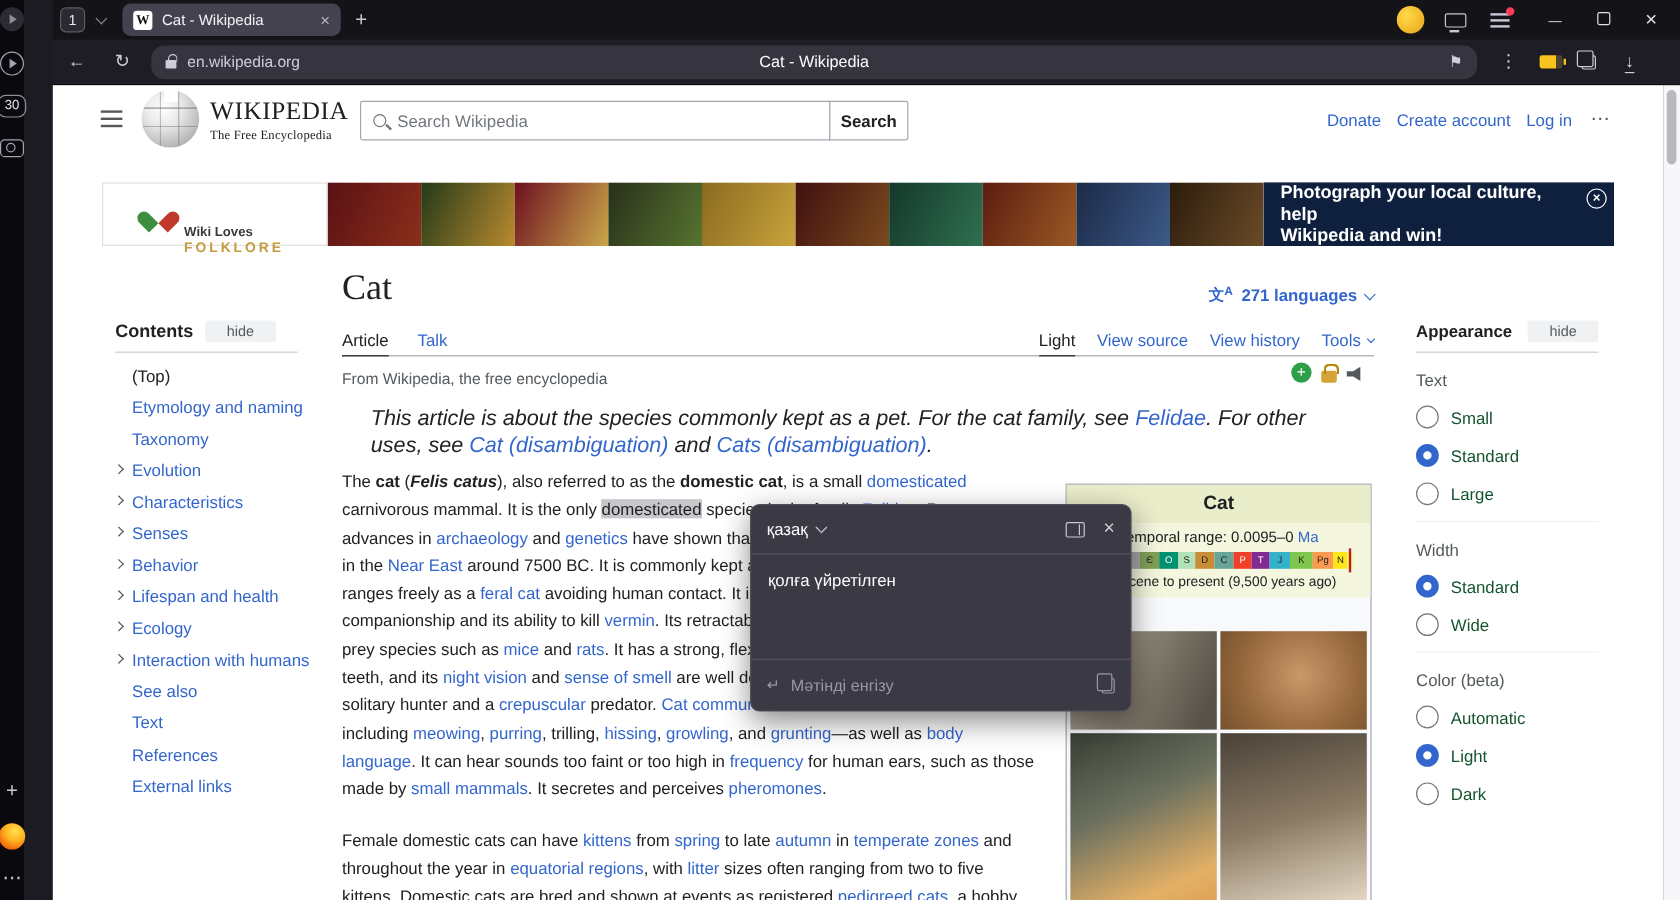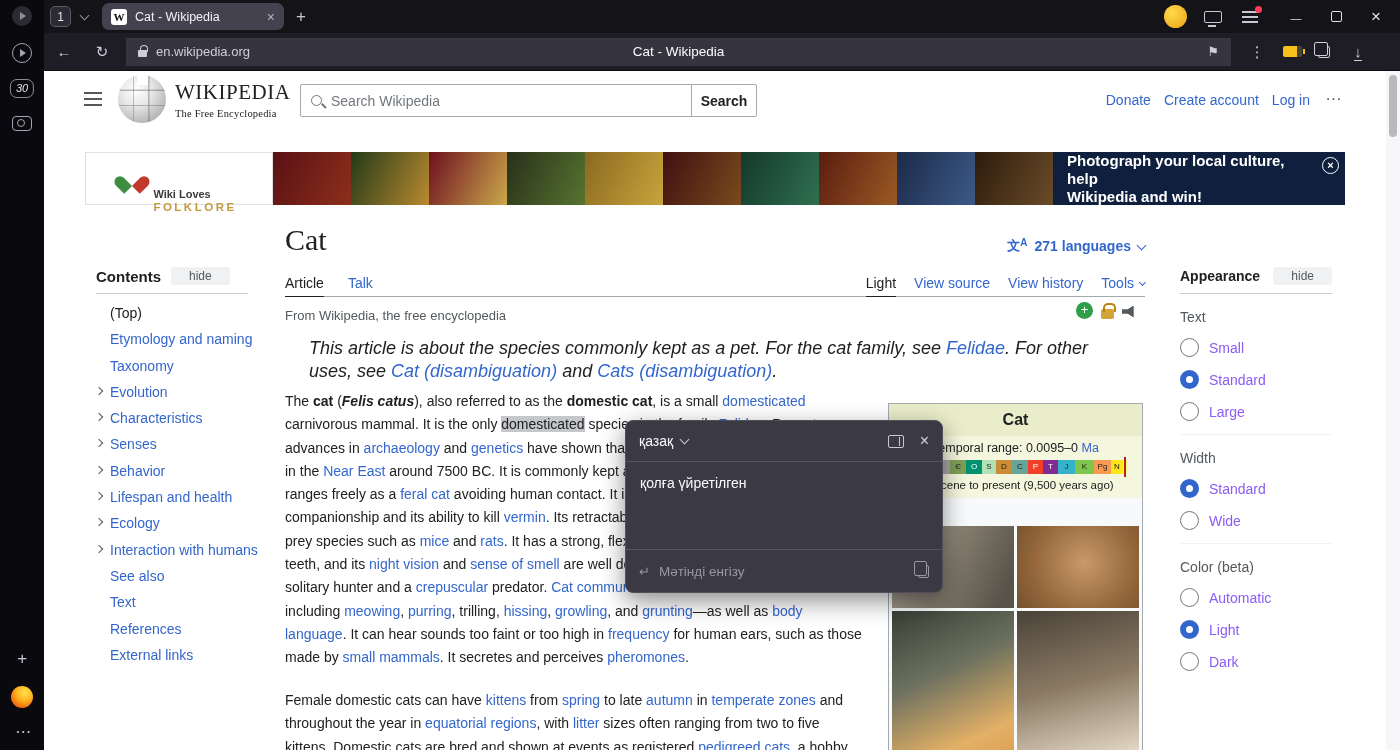--- a/index.html
+++ b/index.html
@@ -1,20 +1,20 @@
 <!DOCTYPE html>
 <html><head>
 <meta charset="utf-8">
 <style>
   *{margin:0;padding:0;box-sizing:border-box;font-family:"Liberation Sans",sans-serif;}
   html,body{width:1400px;height:750px;overflow:hidden;background:#1c1b22;}
   .window{position:relative;width:1400px;height:750px;}
 
   
-  .left-strip{position:absolute;left:0;top:0;width:44px;height:750px;background:#0a0a0e;z-index:40;font-style:italic;}
+  .left-strip{position:absolute;left:0;top:0;width:20px;height:750px;background:#0a0a0e;z-index:40;}
   .ls{position:absolute;left:50%;transform:translateX(-50%);display:block;color:#c9c7d4;cursor:pointer;}
   .ls-top{top:6px;width:20px;height:20px;border-radius:50%;background:#2c2b33;}
   .ls-top::before{content:"";position:absolute;left:8px;top:6px;border-left:6px solid #8f8d9b;border-top:4px solid transparent;border-bottom:4px solid transparent;}
   .ls-play{top:43px;width:20px;height:20px;border:1.6px solid #a5a3b2;border-radius:50%;}
   .ls-play::before{content:"";position:absolute;left:7px;top:5px;border-left:6px solid #a5a3b2;border-top:4px solid transparent;border-bottom:4px solid transparent;}
   .ls-badge{top:79px;border:1.5px solid #8f8d9b;border-radius:7px;padding:1px 5px;font-size:11px;color:#e6e4f0;line-height:15px;}
   .ls-shot{top:116px;width:20px;height:15px;border:1.6px solid #a5a3b2;border-radius:4px;}
   .ls-shot::before{content:"";width:6px;height:6px;border-radius:50%;border:1.6px solid #a5a3b2;position:absolute;left:4px;top:2px;}
   .ls-plus{top:649px;font-size:17px;}
   .ls-plus::before{content:"+";}
@@ -44,21 +44,21 @@
   .menu-burger .dot{position:absolute;right:-4px;top:-10px;width:7px;height:7px;border-radius:50%;background:#ff3b5c;}
   .wc{width:28px;text-align:center;color:#e2e0ea;cursor:pointer;flex:none;}
   .wc-min{margin-left:24px;}.wc-min::before{content:"—";font-size:11px;}
   .wc-max{margin-left:12px;}.wc-max::before{content:"";display:inline-block;width:9px;height:9px;border:1.3px solid #e2e0ea;border-radius:2px;}
   .wc-close{margin:0 10px 0 12px;font-size:17px;}
 
   .navbar{position:absolute;top:33px;left:0;right:0;height:38px;background:#1e1c25;display:flex;align-items:center;padding-left:6px;border-bottom:1px solid #0d0c11;}
   .nav-btn{width:28px;height:28px;color:#cfcdd9;font-size:15px;text-align:center;line-height:28px;cursor:pointer;flex:none;}
   .g-back::before{content:"←";}
   .g-reload{margin-left:10px;}.g-reload::before{content:"↻";}
-  .urlbar{margin-left:10px;width:1105px;height:28px;background:#36343e;border-radius:0;position:relative;display:flex;align-items:center;padding:12px 12px;flex:none;cursor:text;}
+  .urlbar{margin-left:10px;width:1105px;height:28px;background:#36343e;border-radius:11px;position:relative;display:flex;align-items:center;padding:12px 12px;flex:none;cursor:text;}
   .lockicon{width:9px;height:7px;background:#cfcdd9;border-radius:1px;position:relative;margin-top:3px;flex:none;}
   .lockicon::before{content:"";position:absolute;left:1.5px;top:-5px;width:6px;height:6px;border:1.5px solid #cfcdd9;border-bottom:none;border-radius:4px 4px 0 0;}
   .domain{margin-left:9px;font-size:13px;color:#cfcdd9;}
   .url-title{position:absolute;left:0;right:0;text-align:center;font-size:13.5px;color:#fbfafe;line-height:28px;pointer-events:none;}
   .bm{position:absolute;right:12px;color:#cfcdd9;font-size:13px;cursor:pointer;}
   .bm::before{content:"⚑";}
   .g-kebab{margin-left:12px;}.g-kebab::before{content:"⋮";}
   .battery{margin-left:12px;width:19px;height:11px;border-radius:2px;background:linear-gradient(90deg,#f6c21b 72%,#4a4430 72%);position:relative;cursor:pointer;flex:none;}
   .battery::after{content:"";position:absolute;right:-3px;top:3px;width:2px;height:5px;background:#f6c21b;}
   .pages{margin-left:16px;width:12px;height:12px;border:1.5px solid #cfcdd9;border-radius:2px;position:relative;cursor:pointer;flex:none;}
@@ -170,21 +170,21 @@
   .copy-ic{margin-left:auto;width:11px;height:13px;border:1.5px solid #9897a5;border-radius:2px;position:relative;cursor:pointer;}
   .copy-ic::before{content:"";position:absolute;left:-5px;top:-5px;width:11px;height:13px;border:1.5px solid #9897a5;border-radius:2px;background:#3a3944;}
 
   .appearance{position:absolute;left:1136px;top:196px;width:152px;}
   .ap-title{font-weight:700;font-size:14px;}
   .ap-head{justify-content:space-between;}
   .ap-label{display:block;color:#54595d;font-size:14px;margin:15px 0 13px;}
   .ap-row{display:flex;gap:10px;align-items:center;margin-bottom:13px;cursor:pointer;}
   .radio{width:19px;height:19px;border:1px solid #72777d;border-radius:50%;background:#fff;flex:none;display:inline-block;}
   .radio.sel{border:6px solid #36c;}
-  .ap-opt{font-size:14px;color:#8b5cf6;}
+  .ap-opt{font-size:14px;color:#14532d;}
   .ap-sec{border-top:1px solid #f1f2f4;}
   .ap-sec:first-child{border-top:none;}
 </style>
 </head>
 <body>
 
 <div class="window">
 
   <div class="left-strip">
     <span class="ls ls-top"></span>

